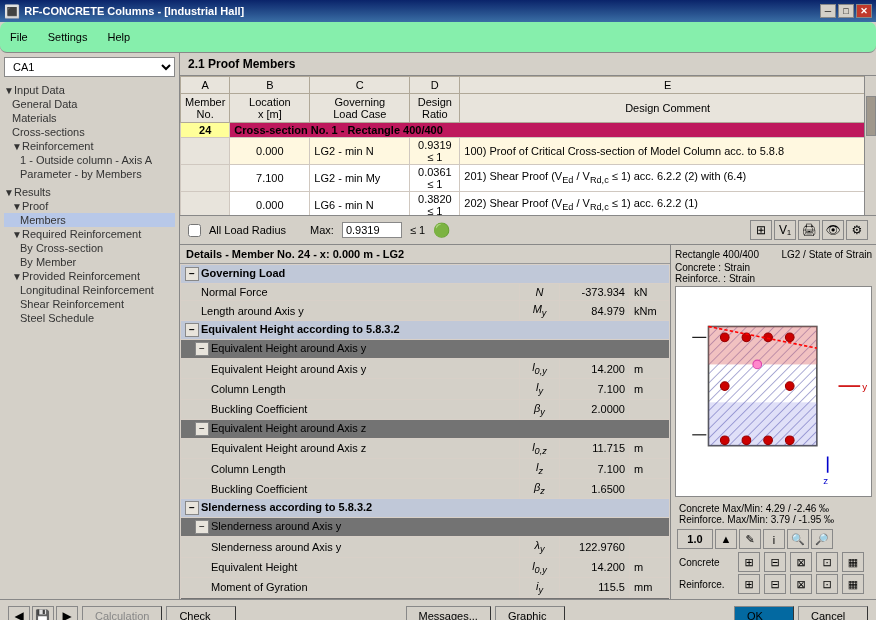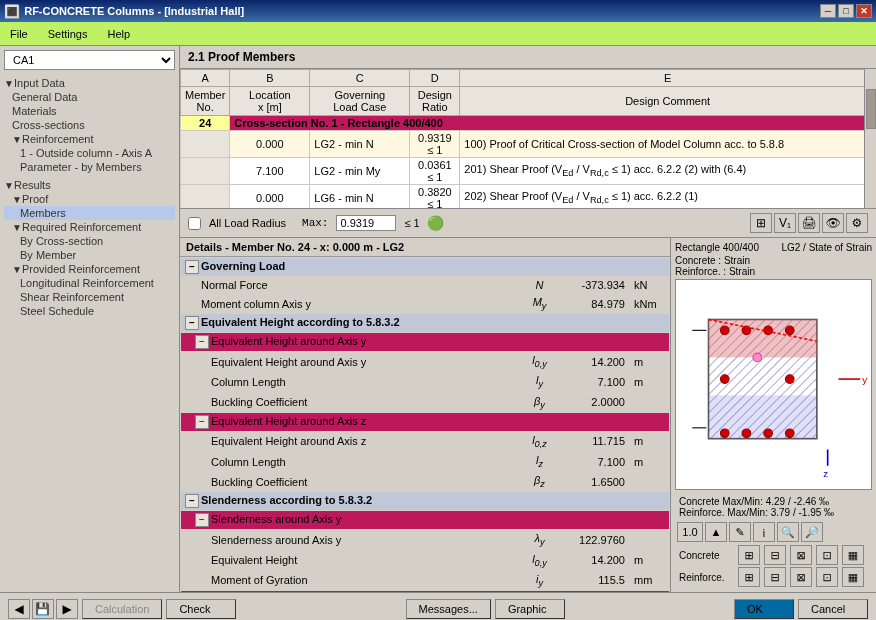--- a/index.html
+++ b/index.html
@@ -6,21 +6,21 @@
     body { font-family: 'Segoe UI', Tahoma, Geneva, Verdana, sans-serif; font-size: 11px; background: #d4d0c8; width: 876px; height: 620px; overflow: hidden; }
     
     
     .title-bar { background: linear-gradient(to bottom, #0a246a, #3a6ea5); color: white; height: 22px; display: flex; align-items: center; justify-content: space-between; padding: 0 4px; font-size: 11px; font-weight: bold; }
     .title-bar-left { display: flex; align-items: center; gap: 4px; }
     .title-bar-controls { display: flex; gap: 2px; }
     .title-btn { background: #d4d0c8; border: 1px solid #888; width: 16px; height: 14px; font-size: 9px; display: flex; align-items: center; justify-content: center; cursor: pointer; color: black; }
     .title-btn.close { background: #c0392b; color: white; }
     
     
-    .menu-bar { background: #bef264; height: 24px; display: flex; align-items: center; border-bottom: 1px solid #888; padding: 0 4px; gap: 8px; }
+    .menu-bar { background: #86efac; height: 31px; display: flex; align-items: center; border-bottom: 1px solid #888; padding: 0 4px; gap: 8px; border-radius: 7px; }
     .menu-item { padding: 2px 6px; cursor: pointer; font-size: 11px; }
     
     
     .main-container { display: flex; height: calc(620px - 42px - 32px); justify-content: center; }
     
     
     .sidebar { width: 180px; background: #d4d0c8; border-right: 1px solid #888; overflow-y: auto; padding: 4px; }
     .sidebar-dropdown { background: white; border: 1px solid #888; padding: 2px 4px; width: 100%; margin-bottom: 6px; font-size: 11px; }
     .sidebar-section { font-size: 11px; color: #333; margin-bottom: 2px; }
     .sidebar-tree-item { display: flex; align-items: center; padding: 1px 0; cursor: pointer; }
@@ -51,21 +51,21 @@
     .toolbar-icons { display: flex; gap: 2px; margin-left: auto; }
     .toolbar-btn { background: #d4d0c8; border: 1px solid #888; width: 22px; height: 20px; display: flex; align-items: center; justify-content: center; cursor: pointer; font-size: 12px; }
     
     
     .details-area { display: flex; flex: 1; overflow: hidden; }
     .details-left { flex: 1; overflow-y: auto; border-right: 1px solid #888; }
     .details-header { background: #d4d0c8; padding: 3px 6px; font-size: 11px; font-weight: bold; border-bottom: 1px solid #999; }
     .details-table { width: 100%; border-collapse: collapse; font-size: 11px; }
     .details-table td { border: 1px solid #d8d0c8; padding: 2px 4px; }
     .details-table .section-header { background: #c0c8d8; font-weight: bold; cursor: pointer; }
-    .details-table .sub-section { background: #be185d; cursor: pointer; }
+    .details-table .sub-section { background: #737373; cursor: pointer; }
     .details-table .indent { padding-left: 20px; }
     .details-table .indent2 { padding-left: 30px; }
     .details-table .symbol-col { width: 40px; text-align: center; font-style: italic; }
     .details-table .value-col { width: 70px; text-align: right; }
     .details-table .unit-col { width: 40px; }
     
     
     .details-right { width: 205px; display: flex; flex-direction: column; background: #d4d0c8; }
     .graphic-panel { background: #d4d0c8; padding: 4px; flex: 1; display: flex; flex-direction: column; }
     .graphic-title { font-size: 10px; display: flex; justify-content: space-between; margin-bottom: 2px; }
@@ -236,21 +236,21 @@
       </table>
 
       <div style="position:absolute;right:0;top:0;width:12px;height:100%;background:#d4d0c8;border-left:1px solid #888;">
         <div style="background:#a0988c;width:10px;height:40px;margin:20px auto 0;border:1px solid #888;"></div>
       </div>
     </div>
 
     <div class="filter-bar">
       <input type="checkbox" style="">
       <span>All Load Radius</span>
-      <span style="margin-left:8px;font-family:Liberation Mono, monospace;">Max:</span>
+      <span style="margin-left:16px;">Max:</span>
       <input type="text" class="filter-input" value="0.9319" style="">
       <span>≤ 1</span>
       <span style="color:green;font-size:14px;">🟢</span>
       <div class="toolbar-icons">
         <div class="toolbar-btn" title="Copy">⊞</div>
         <div class="toolbar-btn" title="Excel">V₁</div>
         <div class="toolbar-btn" title="Print">🖨</div>
         <div class="toolbar-btn" title="View">👁</div>
         <div class="toolbar-btn" title="Settings">⚙</div>
       </div>
@@ -266,21 +266,21 @@
             <tr class="section-header">
               <td colspan="4"><span class="collapse-icon">−</span><strong>Governing Load</strong></td>
             </tr>
             <tr>
               <td class="indent">Normal Force</td>
               <td class="symbol-col">N</td>
               <td class="value-col">-373.934</td>
               <td class="unit-col">kN</td>
             </tr>
             <tr>
-              <td class="indent">Moment column Axis y</td>
+              <td class="indent">Length around Axis y</td>
               <td class="symbol-col">M<sub>y</sub></td>
               <td class="value-col">84.979</td>
               <td class="unit-col">kNm</td>
             </tr>
 
             <tr class="section-header">
               <td colspan="4"><span class="collapse-icon">−</span><strong>Equivalent Height according to 5.8.3.2</strong></td>
             </tr>
             <tr class="sub-section">
               <td colspan="4" style="padding-left:14px;"><span class="collapse-icon">−</span><span>Equivalent Height around Axis y</span></td>
@@ -423,21 +423,21 @@
               <span>Concrete</span>
               <span>Max/Min: 4.29 / -2.46 ‰</span>
             </div>
             <div>
               <span>Reinforce.</span>
               <span>Max/Min: 3.79 / -1.95 ‰</span>
             </div>
           </div>
 
           <div class="toolbar-row">
-            <div class="small-btn" style="width:26px;">
+            <div class="small-btn" style="width:36px;font-weight:bold;">
               <span>1.0</span>
             </div>
             <div class="small-btn">▲</div>
             <div class="small-btn">✎</div>
             <div class="small-btn">ℹ</div>
             <div class="small-btn">🔍</div>
             <div class="small-btn">🔎</div>
           </div>
 
           <div class="concrete-reinf-row">

